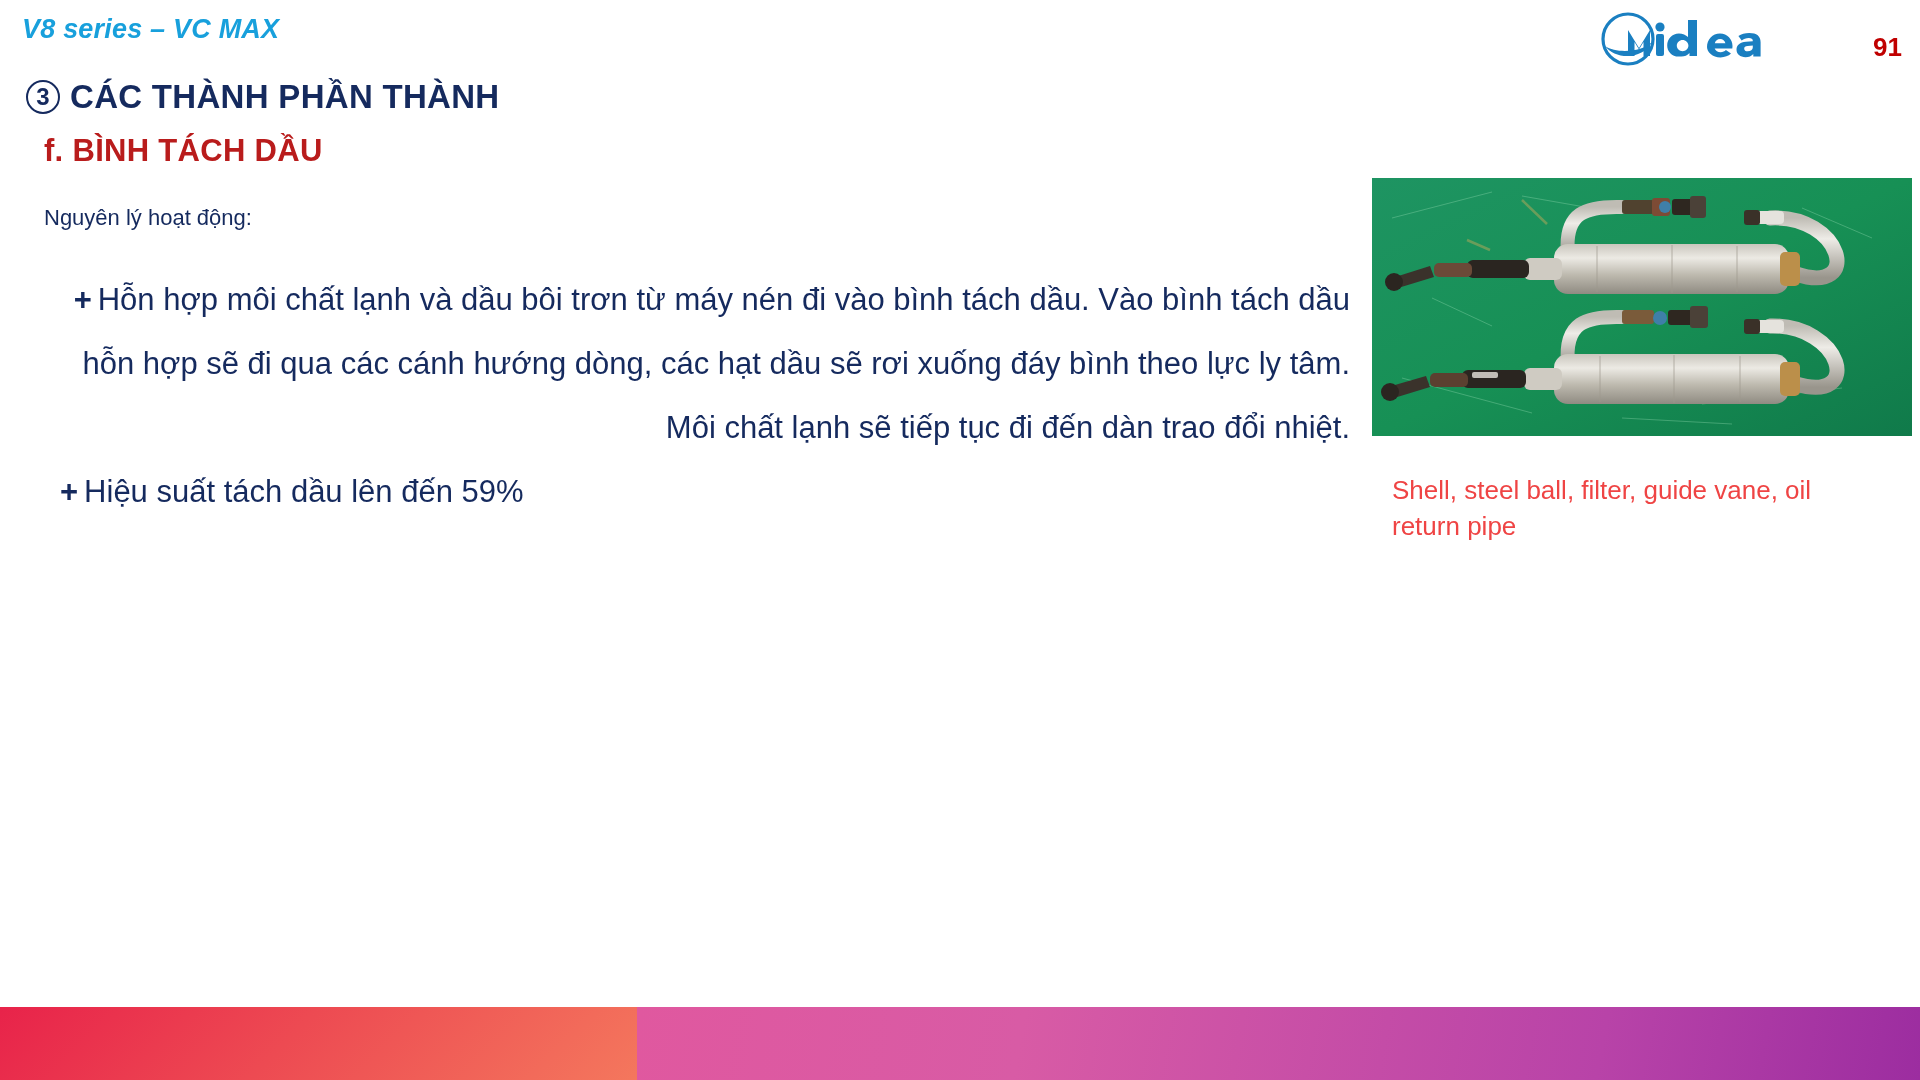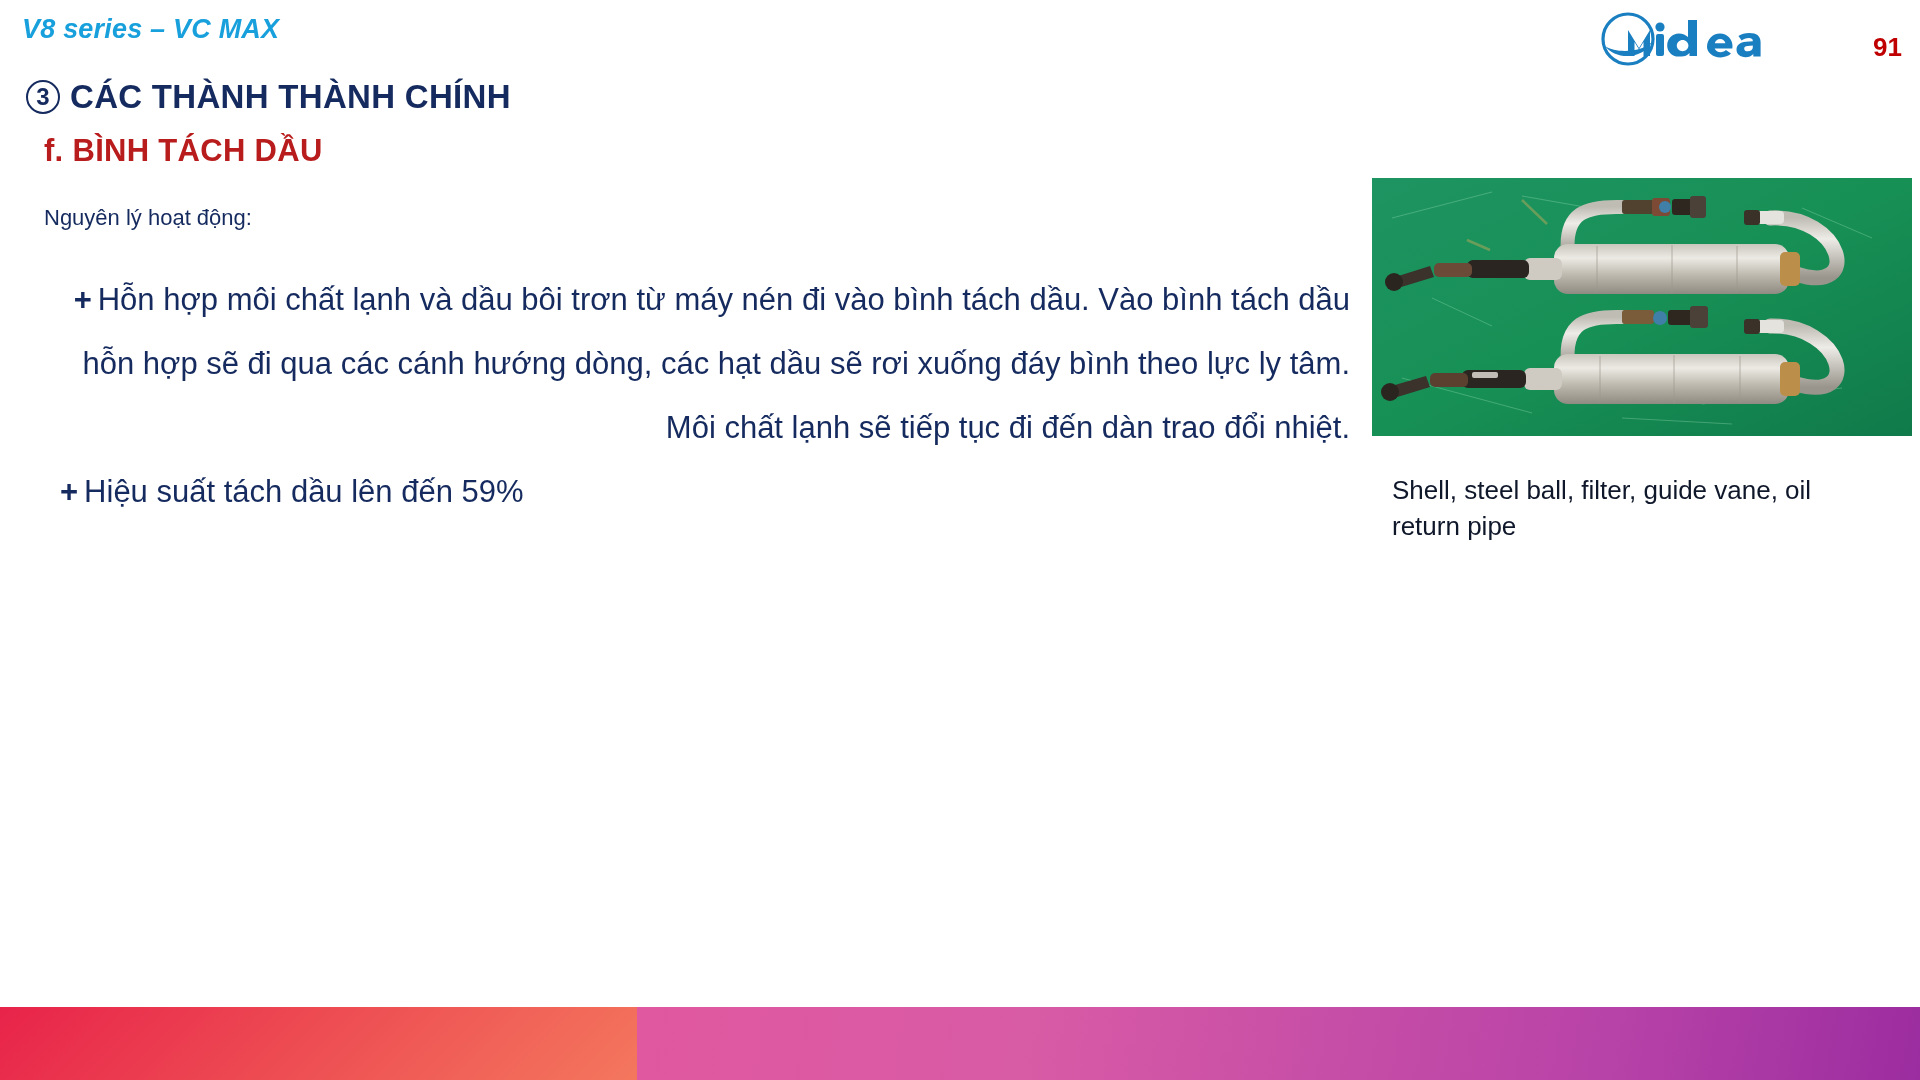--- a/index.html
+++ b/index.html
@@ -139,21 +139,21 @@
   }
   .photo-svg { display: block; width: 540px; height: 258px; }
 
   .photo-caption {
     position: absolute;
     left: 1392px;
     top: 472px;
     width: 470px;
     font-size: 26px;
     line-height: 36px;
-    color: #0f172a;
+    color: #ef4444;
   }
 
   
   .bottom-bar {
     position: absolute;
     left: 0;
     top: 1007px;
     width: 1920px;
     height: 73px;
     display: flex;
@@ -193,21 +193,21 @@
         <path d="M112 38.9 C112 31.6 117.4 25.4 125 25.4 C132.4 25.4 137.5 31.2 137.5 38 C137.5 38.9 137.4 39.8 137.3 40.4 L119.7 40.4 C120.5 42.8 122.8 44.2 125.6 44.2 C127.8 44.2 129.6 43.4 130.9 42.1 L136 45.6 C133.4 48.1 129.8 49.4 125.5 49.4 C117.4 49.4 112 43.8 112 38.9 Z M119.8 35.3 L130.4 35.3 C129.8 32.8 127.9 31 125.1 31 C122.4 31 120.4 32.8 119.8 35.3 Z" fill="#1a7fc1"></path>
 
         <path d="M141.5 41.6 C141.5 37.2 145 34.3 151 33.8 L157.8 33.2 L157.8 32.7 C157.8 31 156.4 30.1 153.8 30.1 C151 30.1 148.5 31.2 146.7 32.6 L143.4 27.9 C146.2 26 150 25 154.3 25 C161.8 25 165.6 28.2 165.6 34.2 L165.6 48.4 L158.3 48.4 L158.3 45.9 C156.6 47.9 153.8 49.2 150.5 49.2 C145.2 49.2 141.5 46.2 141.5 41.6 Z M157.8 39.4 L157.8 37.6 L152.6 38.1 C150.3 38.3 149.2 39.2 149.2 40.7 C149.2 42.3 150.5 43.3 152.7 43.3 C155.6 43.3 157.8 41.7 157.8 39.4 Z" fill="#1a7fc1"></path>
       </svg>
     </span>
     <span class="page-number">91</span>
   </div>
 
   <div class="title-main">
     <span class="circled-num">3</span>
-    <span>CÁC THÀNH THÀNH CHÍNH</span>
+    <span>CÁC THÀNH PHẦN THÀNH</span>
   </div>
 
   <div class="title-sub">f. BÌNH TÁCH DẦU</div>
 
   <div class="body-intro">Nguyên lý hoạt động:</div>
 
   <div class="bullets">
 
     <div class="bullet-line wrap">
       <span class="plus">+</span><span class="para">Hỗn hợp môi chất lạnh và dầu bôi trơn từ máy nén đi vào bình tách dầu. Vào bình tách dầu hỗn hợp sẽ đi qua các cánh hướng dòng, các hạt dầu sẽ rơi xuống đáy bình theo lực ly tâm. Môi chất lạnh sẽ tiếp tục đi đến dàn trao đổi nhiệt.</span>

